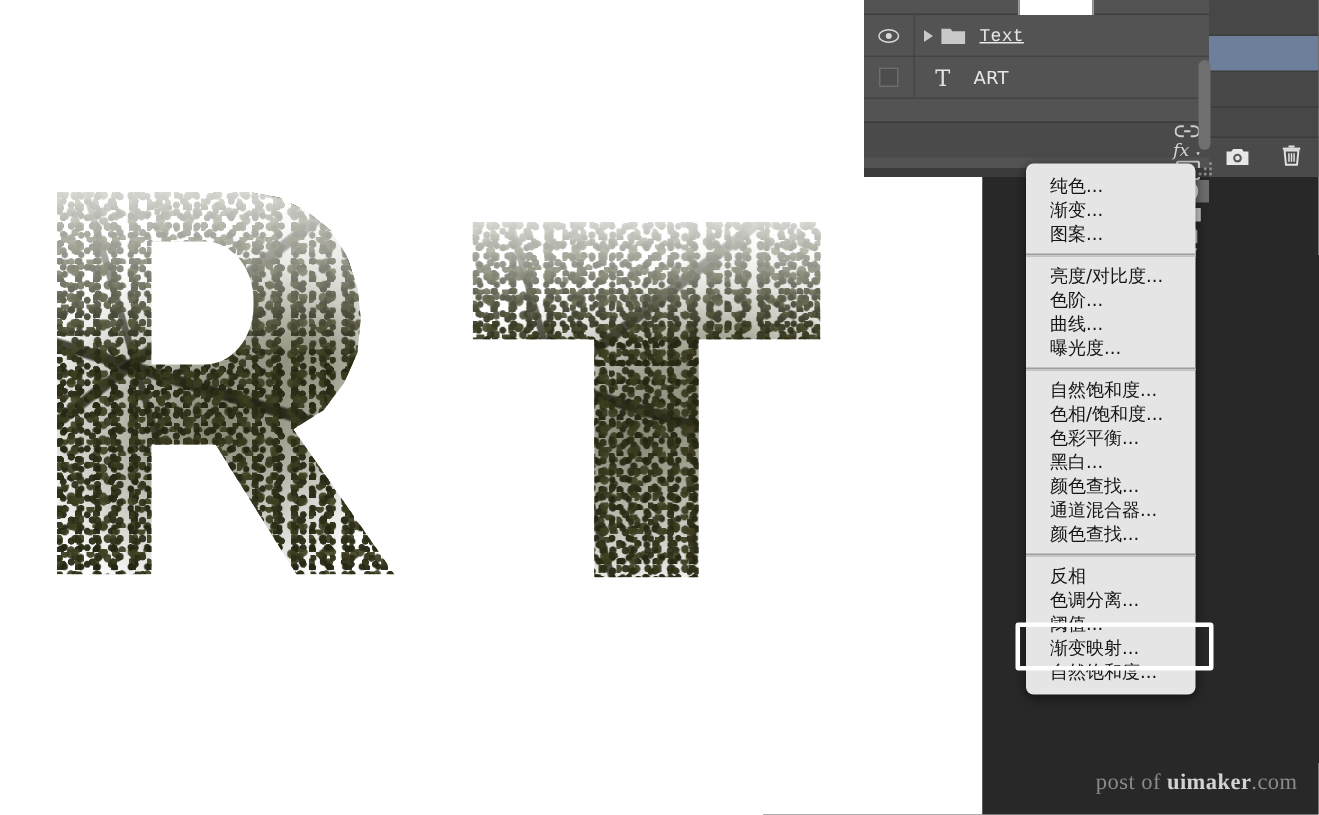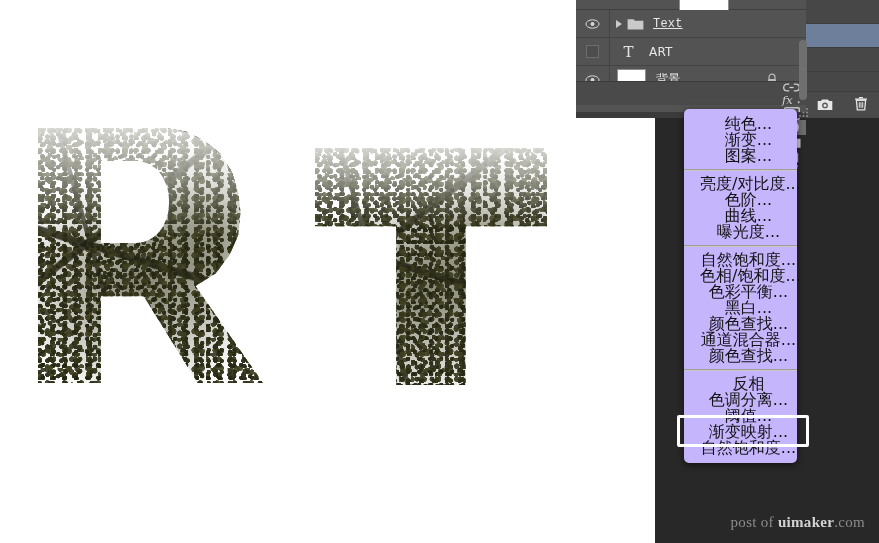--- a/index.html
+++ b/index.html
@@ -159,27 +159,26 @@
   #hist-scroll .thumb{
     position:absolute;left:1px;top:0;width:8px;height:60px;background:#6f6f6f;border-radius:4px;
   }
   #grip{
     position:absolute;left:797px;top:104px;width:14px;height:14px;
   }
 
   
   #adj-menu{
     position:absolute;left:684px;top:109px;width:113px;
-    background:#c4b5fd;
+    background:#e5e5e5;
     border-radius:5px;
     box-shadow:0 2px 7px rgba(0,0,0,.55);
     padding:7px 0 7px 0;
-    font-size:16px;
+    font-size:12px;
     color:#141414;
-    text-align:center;
   }
   #adj-menu .mi{
     height:16px;line-height:16px;padding-left:16px;white-space:nowrap;
     font-family:"DejaVu Sans","Liberation Sans",sans-serif;
   }
   #adj-menu .sep{
     height:1px;margin:5px 0 5px 0;background:#9e9e9e;border-bottom:1px solid #c8c8c8;
   }
   #highlight-box{
     position:absolute;left:677px;top:415px;width:126px;height:26px;
@@ -236,34 +235,20 @@
     </div>
 
     <div class="layer-row">
       <div class="eye-cell">
         <span class="eye-off"></span>
       </div>
       <span class="t-ico">T</span>
       <span class="layer-name">ART</span>
     </div>
 
-    <div class="layer-row">
-      <div class="eye-cell">
-        <svg class="eye" viewBox="0 0 16 11">
-          <ellipse cx="8" cy="5.5" rx="7.2" ry="4.6" fill="none" stroke="#d8d8d8" stroke-width="1.1"></ellipse>
-          <circle cx="8" cy="5.5" r="2.2" fill="#d8d8d8"></circle>
-        </svg>
-      </div>
-      <span class="thumb-white"></span>
-      <span class="layer-name">背景</span>
-      <svg class="lock-ico" viewBox="0 0 12 13">
-        <path d="M3 6 V4.2 a3 3 0 0 1 6 0 V6" fill="none" stroke="#bdbdbd" stroke-width="1.2"></path>
-        <rect x="2" y="6" width="8" height="6.2" rx="1" fill="#bdbdbd"></rect>
-      </svg>
-    </div>
   </div>
 
   <div id="layers-toolbar">
     <span style="width:30px"></span>
     <div class="tb">
       <svg width="17" height="11" viewBox="0 0 17 11">
         <path d="M6.4 5.5 h4.2" stroke="#cfcfcf" stroke-width="1.3"></path>
         <path d="M6.2 2.2 H4 a3.3 3.3 0 0 0 0 6.6 h2.2" fill="none" stroke="#cfcfcf" stroke-width="1.3"></path>
         <path d="M10.8 2.2 H13 a3.3 3.3 0 0 1 0 6.6 h-2.2" fill="none" stroke="#cfcfcf" stroke-width="1.3"></path>
       </svg>

